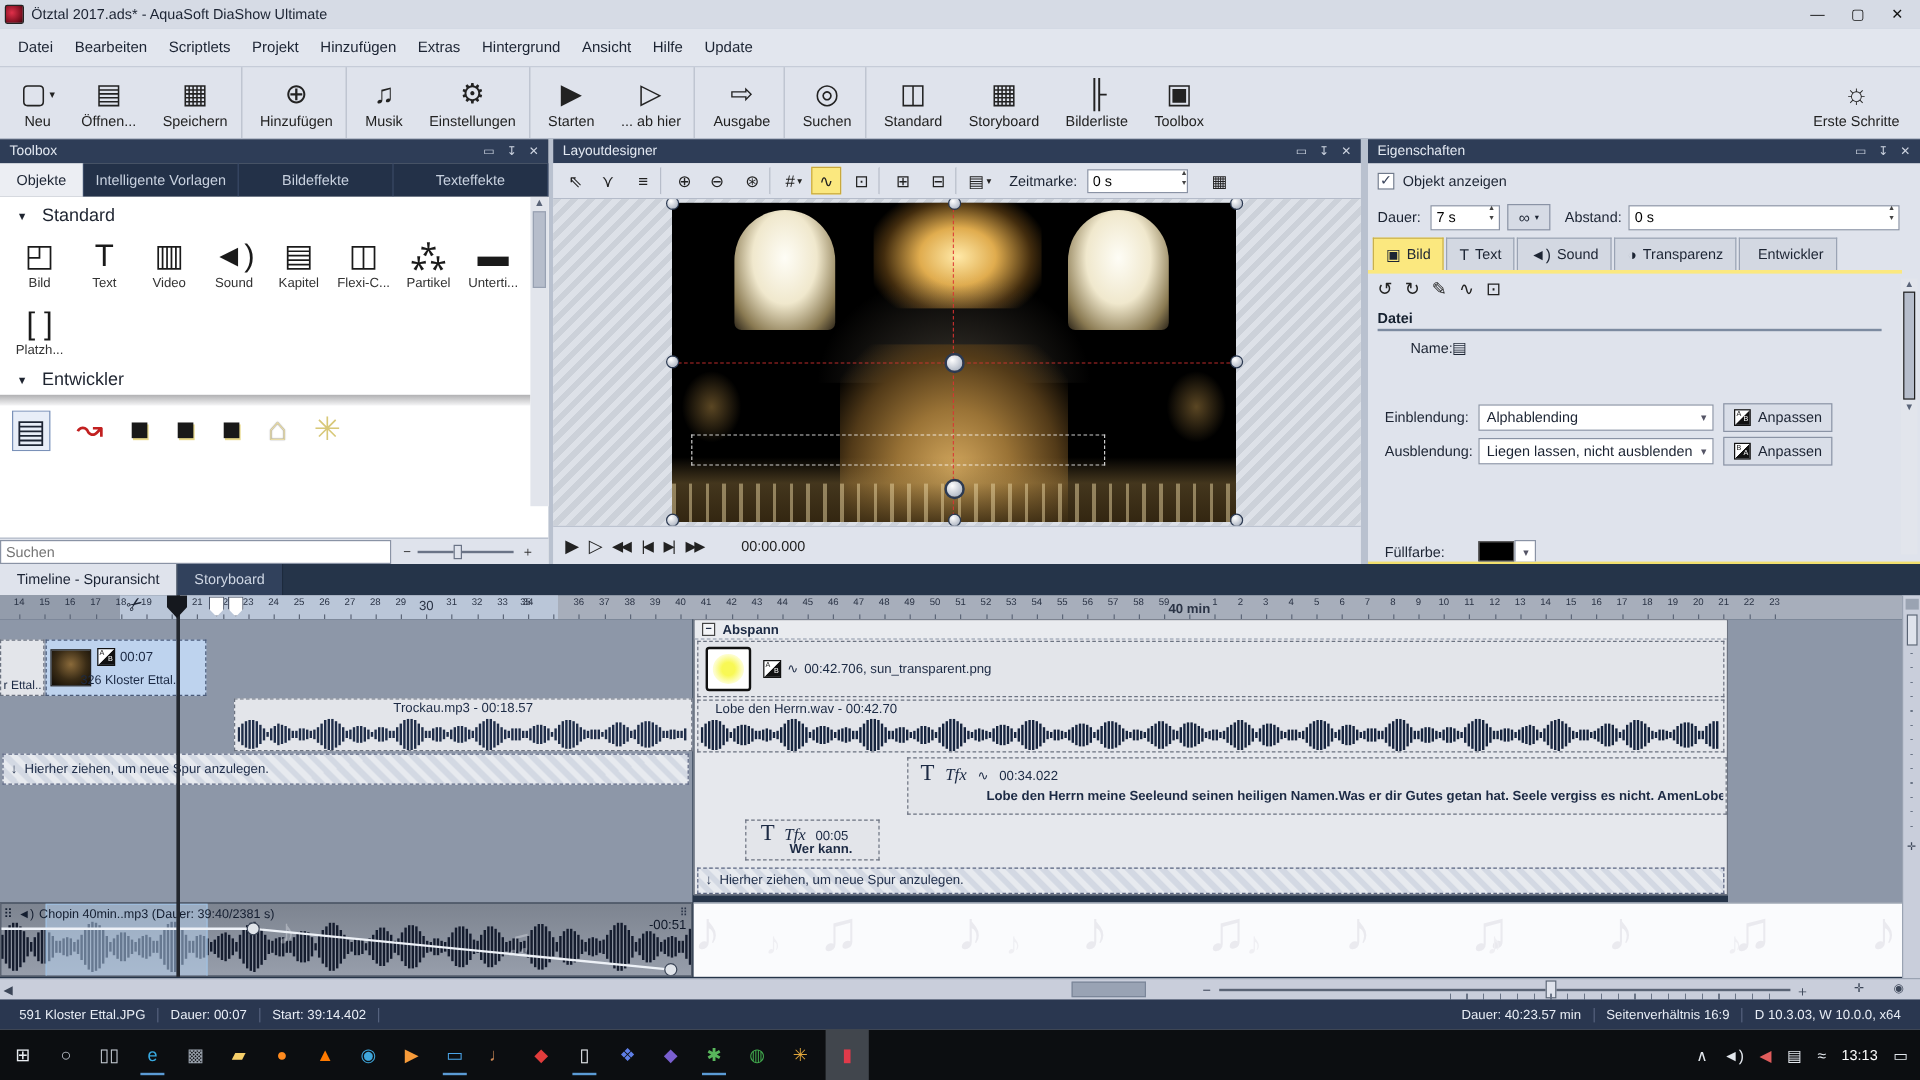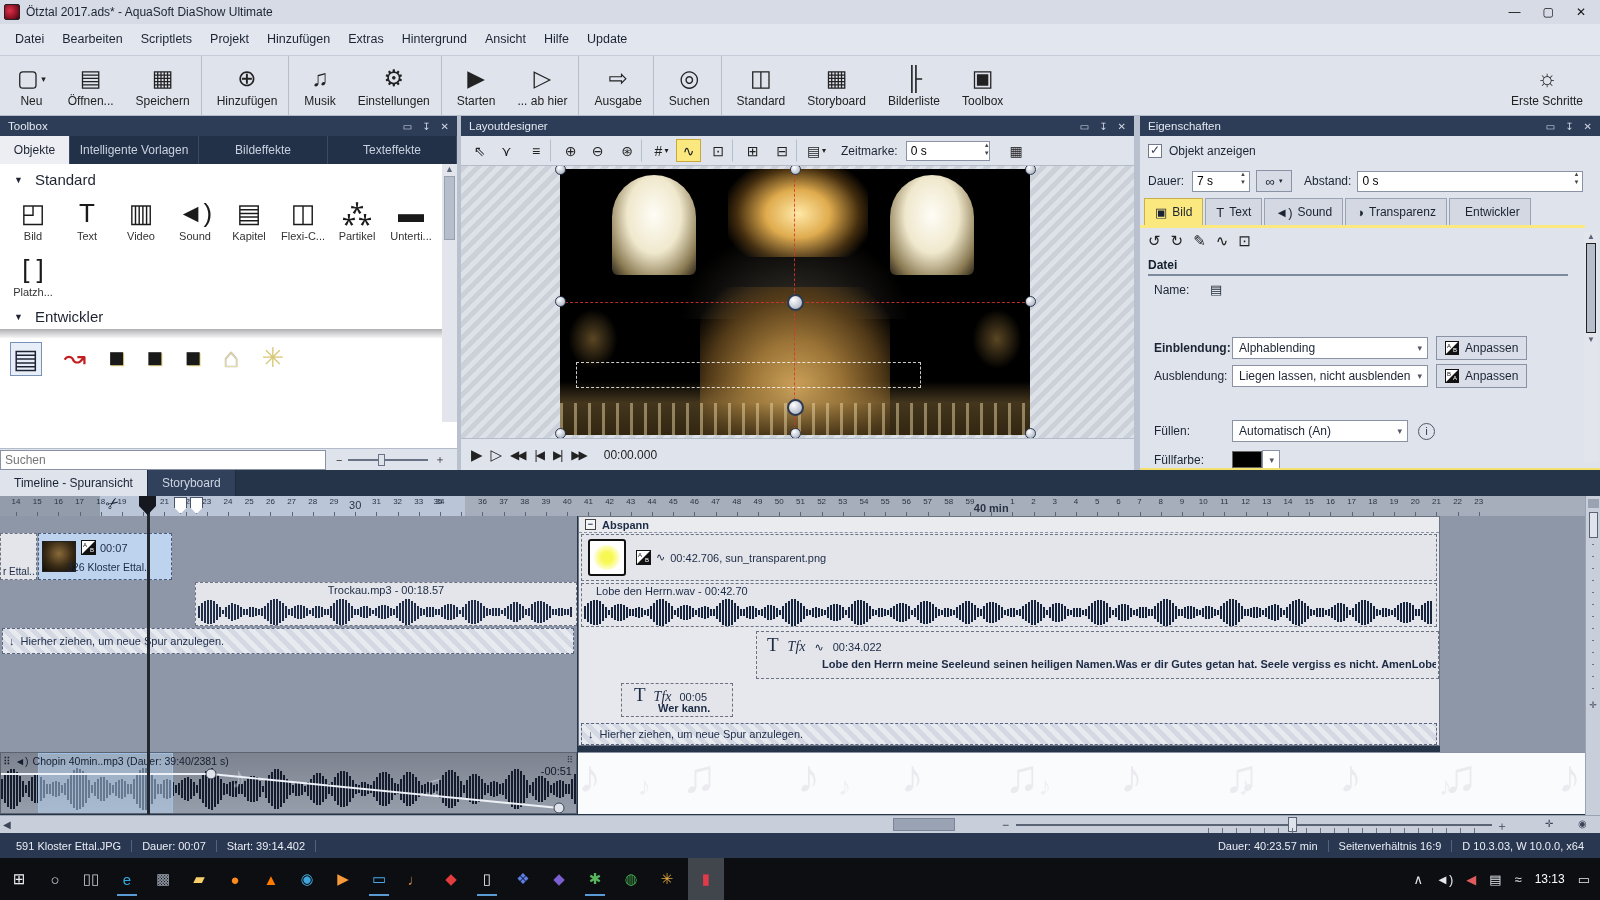--- a/index.html
+++ b/index.html
@@ -70,21 +70,21 @@
   .photo{position:absolute;left:99px;top:3px;width:470px;height:266px;background:#000;overflow:hidden;box-shadow:inset 0 0 40px #000;}
   .ph{position:absolute;}
   .crossV{position:absolute;left:333px;top:3px;width:0;height:266px;border-left:1px dashed rgba(220,50,50,.85);}
   .crossH{position:absolute;left:99px;top:136px;width:470px;height:0;border-top:1px dashed rgba(220,50,50,.85);}
   .selstrip{position:absolute;left:115px;top:196px;width:345px;height:26px;border:1px dashed rgba(255,255,255,.8);}
   .handle{position:absolute;width:11px;height:11px;border-radius:50%;background:radial-gradient(circle at 35% 30%,#fff,#9aa4b5);border:1px solid #2c3a52;}
   .handle.big{width:17px;height:17px;border-width:2px;}
   .transport{height:32px;display:flex;align-items:center;gap:10px;padding-left:10px;background:#dfe3ec;border-top:1px solid #b4bbc9;color:#222;}
   .transport .tp{font-size:15px;letter-spacing:-2px;}
   .transport .tp.small{font-size:12px;}
-  .transport .ttime{font-size:12px;margin-left:8px;letter-spacing:0;}
+  .transport .ttime{font-size:12px;margin-left:22px;letter-spacing:0;}
 
   
   .props{position:absolute;left:1140px;top:0;width:460px;height:354px;background:#dfe3ec;}
   .pr-body{position:relative;height:334px;overflow:hidden;border-bottom:2px solid #f1df6e;}
   .pr-row{position:absolute;display:flex;align-items:center;font-size:12px;color:#1c2433;}
   .checkbox{width:14px;height:14px;border:1px solid #707a8c;background:#fff;margin-right:7px;position:relative;}
   .checkbox::after{content:"✓";position:absolute;left:1px;top:-2px;font-size:12px;color:#3c4op;color:#39435a;}
   .pr-input{height:21px;border:1px solid #8a93a5;background:#fff;font-size:12px;padding:0 12px 0 4px;font-family:"Liberation Sans",sans-serif;}
   .linkbtn{width:36px;height:22px;border:1px solid #8a93a5;background:#d6dbe5;display:flex;align-items:center;justify-content:center;font-size:13px;margin-left:6px;}
   .linkbtn::after{content:"▾";font-size:7px;margin-left:4px;}
@@ -498,25 +498,25 @@
         <div class="pr-tools">
 
         <span>↺</span>
             <span>↻</span>
             <span>✎</span>
             <span>∿</span>
             <span>⊡</span>
           </div>
         <div class="pr-sec" style="top:122px;">Datei</div>
         <div class="pr-row" style="left:14px;top:146px;width:420px;">
-          <span style="width:78px;">Name:</span>
+          <span style="width:78px;text-align:center;">Name:</span>
           <span style="margin-left:-22px;font-size:13px;">▤</span>
         </div>
         <div class="pr-row" style="left:14px;top:200px;width:430px;">
-          <span style="width:78px;font-weight:bold;">Einblendung:</span>
+          <span style="width:78px;">Einblendung:</span>
           <span class="drop" style="width:196px;">
               <span>Alphablending</span>
             </span>
           <span class="abtn">
             <span class="absq">
                 <i class="a">A</i>
                 <i class="b">B</i>
               </span>
             <span>Anpassen</span>
           </span>
@@ -526,27 +526,20 @@
           <span class="drop" style="width:196px;">
               <span style="white-space:nowrap;overflow:hidden;">Liegen lassen, nicht ausblenden</span>
             </span>
           <span class="abtn">
             <span class="absq">
                 <i class="a">B</i>
                 <i class="b">A</i>
               </span>
             <span>Anpassen</span>
           </span>
-        </div>
-        <div class="pr-row" style="left:14px;top:284px;width:430px;">
-          <span style="width:78px;">Füllen:</span>
-          <span class="drop" style="width:176px;">
-              <span>Automatisch (An)</span>
-            </span>
-          <span class="info">i</span>
         </div>
         <div class="pr-row" style="left:14px;top:314px;width:430px;">
           <span style="width:78px;">Füllfarbe:</span>
           <span class="swatch"></span>
           <span class="drop" style="width:18px;height:19px;"></span>
         </div>
         <div class="pr-scroll">▲<div class="thumb"></div>▼</div>
       </div>
     </div>
   </div>

